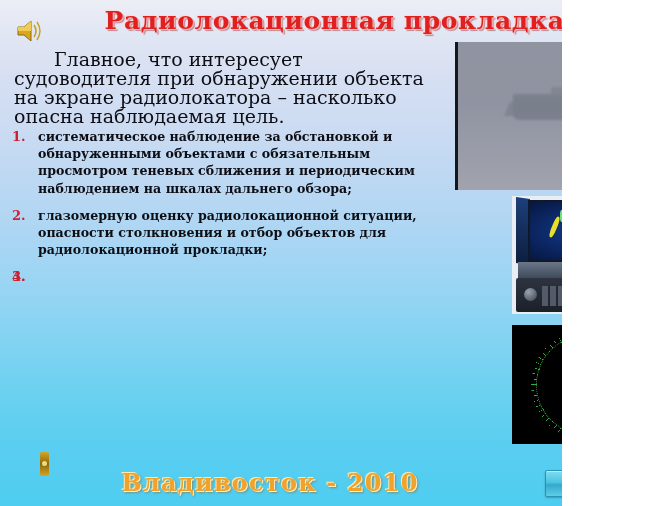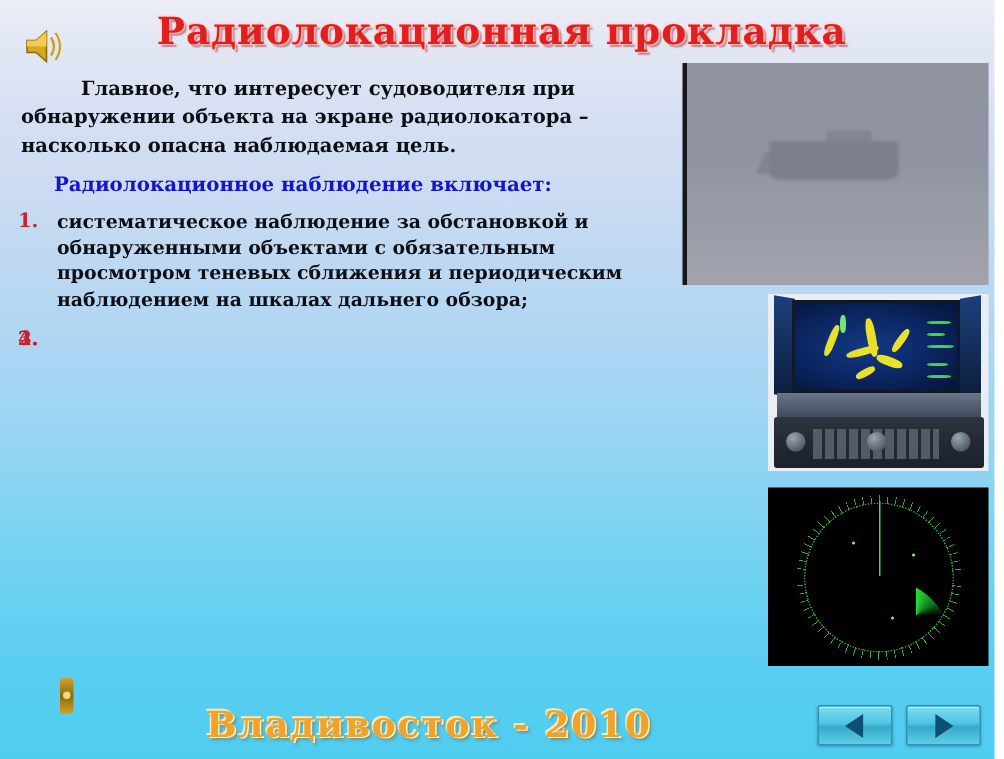--- a/index.html
+++ b/index.html
@@ -5,21 +5,21 @@
   html, body {
     margin: 0;
     padding: 0;
     background: #ffffff;
   }
   body {
     font-family: "Liberation Serif", serif;
   }
   .slide {
     position: relative;
-    width: 663px;
+    width: 562px;
     height: 506px;
     overflow: hidden;
     background: linear-gradient(to bottom,
         #eceef6 0%,
         #e2e7f4 6%,
         #d8e0f2 14%,
         #cddcf2 24%,
         #bfd8f2 34%,
         #aed6f3 45%,
         #9ad5f3 56%,
@@ -59,22 +59,22 @@
 
   
   .body-block {
     position: absolute;
     left: 8px;
     top: 50px;
     width: 438px;
   }
   .intro {
     font-family: "DejaVu Serif", serif;
-    font-weight: bold;
-    font-size: 13px;
+    font-weight: normal;
+    font-size: 19px;
     line-height: 19px;
     color: #0d0d14;
     text-indent: 40px;
     margin: 0 0 2px 6px;
   }
   .subhead {
     font-family: "DejaVu Serif", serif;
     font-weight: bold;
     font-size: 13.2px;
     line-height: 18px;
@@ -297,21 +297,20 @@
     font-family: "DejaVu Serif", serif;
     font-weight: bold;
     font-size: 24px;
     letter-spacing: 1.2px;
     color: #f0a22a;
     text-shadow:
        1px 1px 0 #fff0c8,
        2px 2px 2px rgba(150,90,10,0.5),
       -1px -1px 0 #fde9b0;
     white-space: nowrap;
-    padding-left: 16px;
   }
   .bottom-badge {
     position: absolute;
     left: 40px;
     top: 452px;
     width: 9px;
     height: 24px;
     background: linear-gradient(to bottom, #d6a423, #8a6a10 50%, #d6a423);
     border-radius: 2px;
   }
@@ -371,28 +370,28 @@
       <path d="M4 9 L10 9 L17 3 L17 13 L4 13 Z" fill="#f0cc55"></path>
       <path d="M20 7 Q24 13 20 19" fill="none" stroke="#caa01c" stroke-width="1.6"></path>
       <path d="M23 4 Q29 13 23 22" fill="none" stroke="#caa01c" stroke-width="1.4"></path>
     </svg>
   </span>
 
   <div class="title">Радиолокационная  прокладка</div>
 
   <div class="body-block">
     <p class="intro">Главное, что интересует судоводителя при обнаружении объекта на экране радиолокатора – насколько опасна наблюдаемая цель.</p>
-    <div class="subhead">Радиолокационное наблюдение включает:</div>
     <ol class="points">
       <li>
         <span class="num">1.</span>
         <span>систематическое наблюдение за обстановкой и обнаруженными объектами с обязательным просмотром теневых сближения и периодическим наблюдением на шкалах дальнего обзора;</span>
       </li>
       <li>
         <span class="num">2.</span>
+        <span>глазомерную оценку радиолокационной ситуации, опасности столкновения и отбор объектов для радиолокационной прокладки;</span>
       </li>
       <li>
         <span class="num">3.</span>
       </li>
       <li>
         <span class="num">4.</span>
       </li>
     </ol>
   </div>
 

